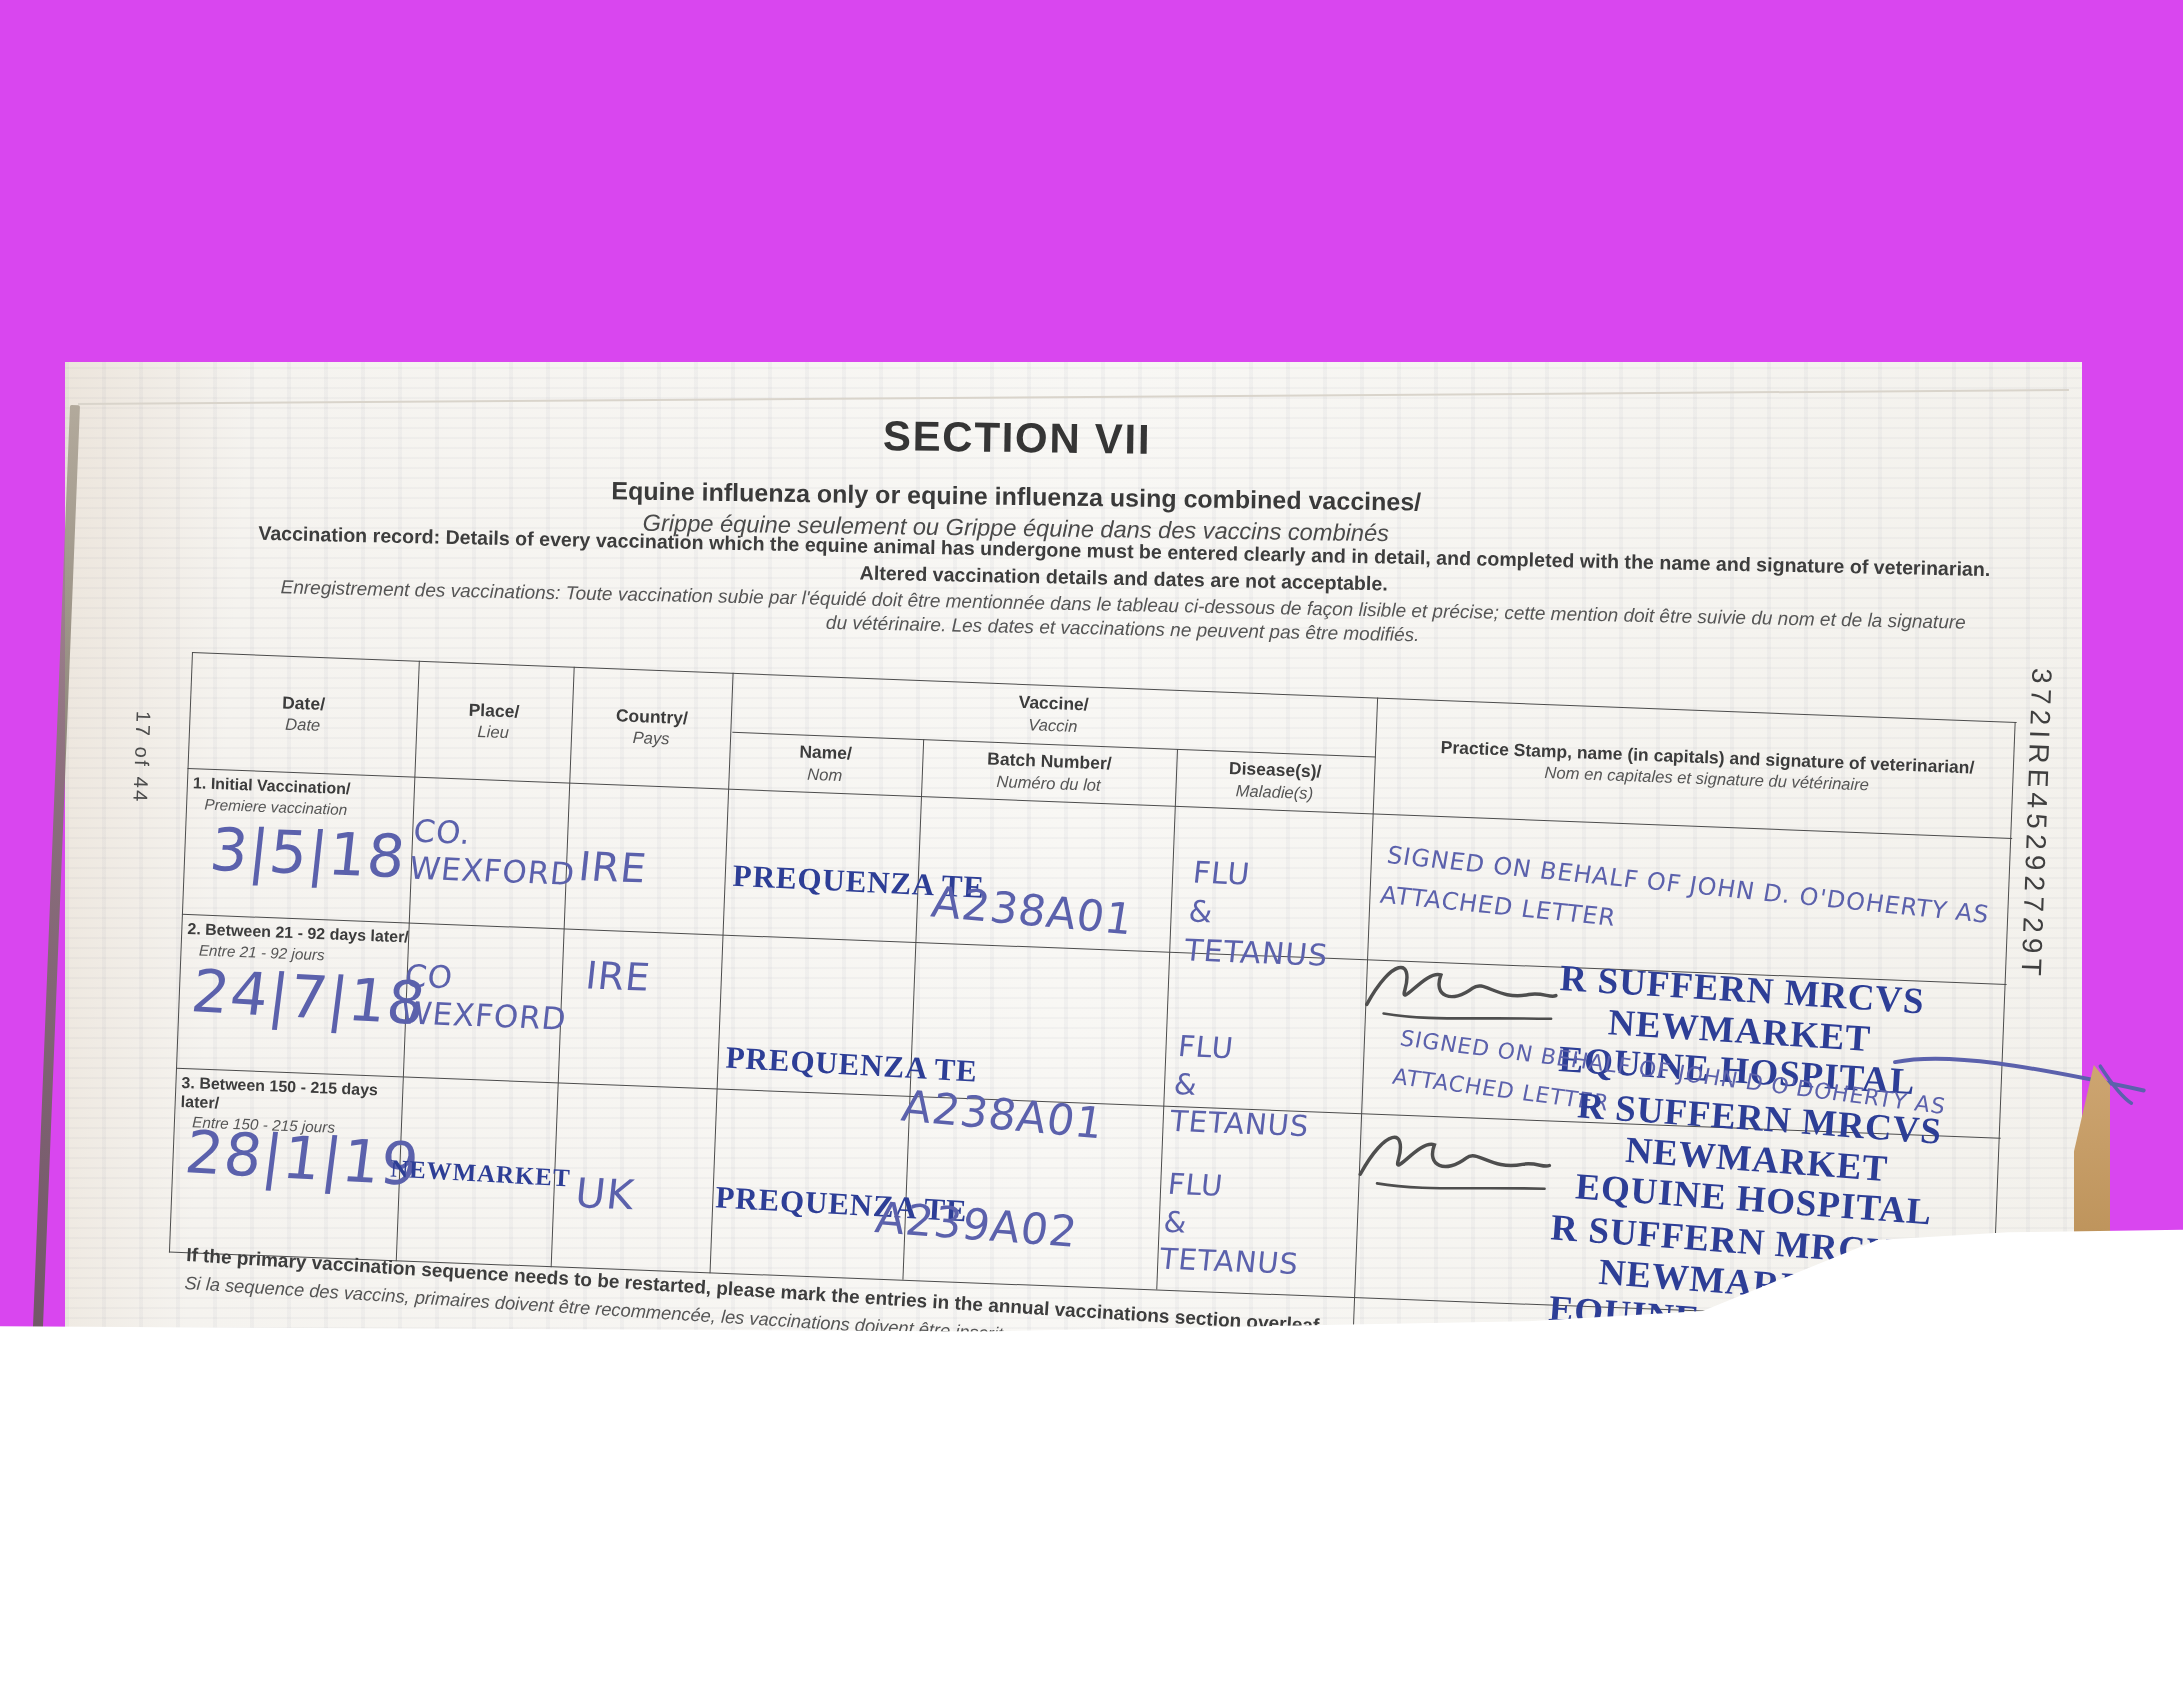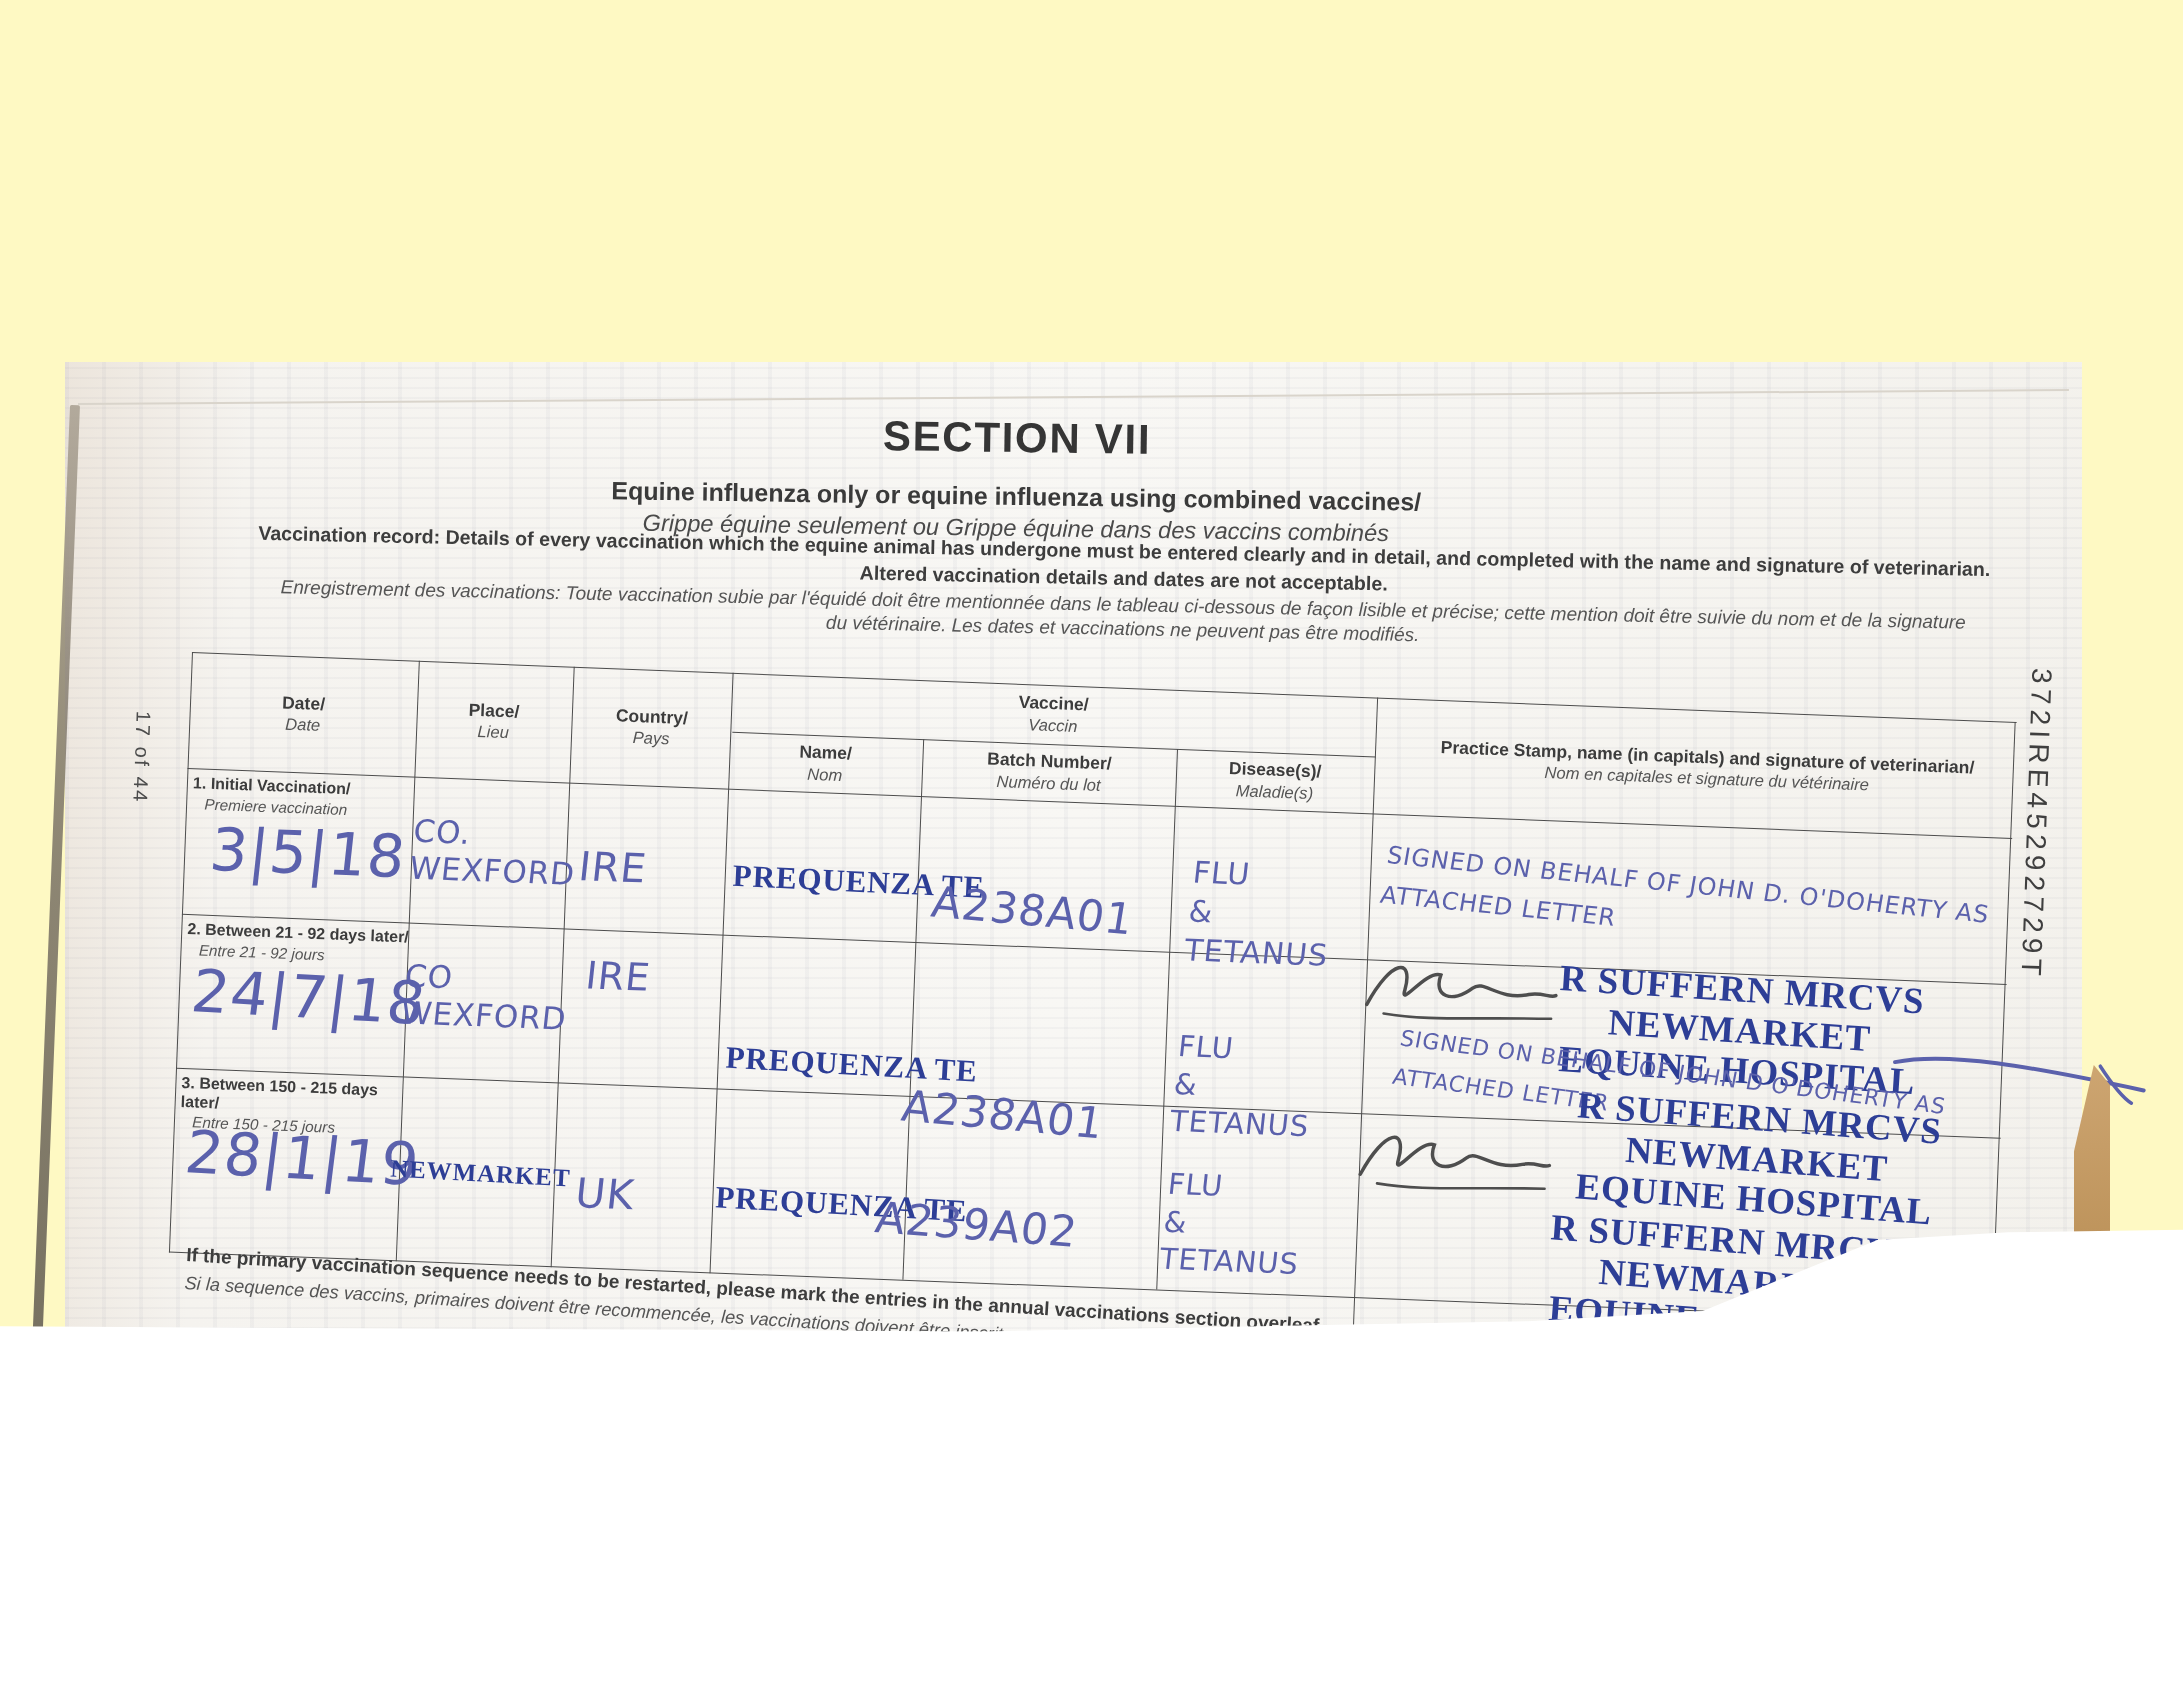--- a/index.html
+++ b/index.html
@@ -1,16 +1,16 @@
 <!DOCTYPE html>
 <html style="font-size:7px"><head>
 <meta charset="utf-8">
 <style>
   html,body{margin:0;padding:0;background:#ffffff;}
-  #canvas{position:relative;width:2183px;height:1663px;background:#fef9c3;overflow:hidden;
+  #canvas{position:relative;width:2183px;height:1663px;background:#d946ef;overflow:hidden;
           font-family:"Liberation Sans",sans-serif;color:#3b3b3b;}
 
   
   .paper{position:absolute;left:65px;top:362px;width:2017px;height:1017px;z-index:1;
          background:linear-gradient(94deg,#ece5dc 0%,#f5f3ef 9%,#f8f7f4 50%,#f3f1ec 100%);}
   .paper .texture{position:absolute;inset:0;pointer-events:none;
          background:
            repeating-linear-gradient(90deg, rgba(120,126,150,0.06) 0 3.9px, rgba(0,0,0,0) 3.9px 37px),
            repeating-linear-gradient(0deg, rgba(115,120,142,0.05) 0 2.2px, rgba(0,0,0,0) 2.2px 10px);}
   .edge-left{position:absolute;left:5.2px;top:43px;width:9.6px;height:943px;

